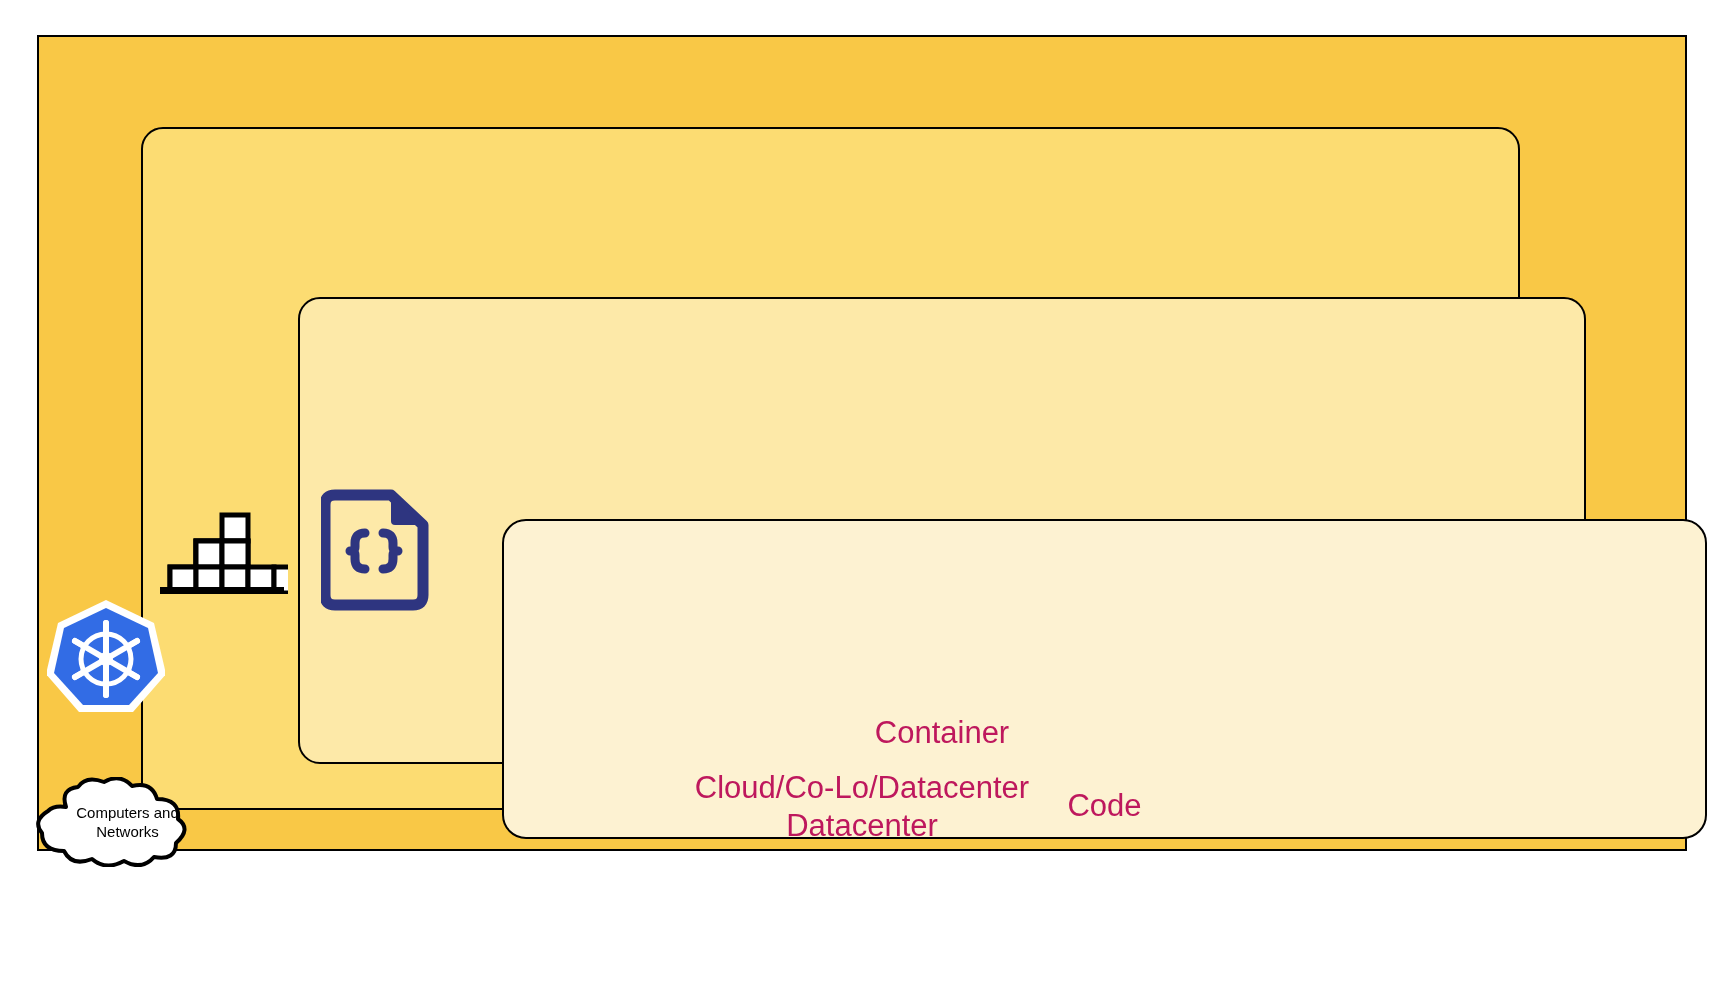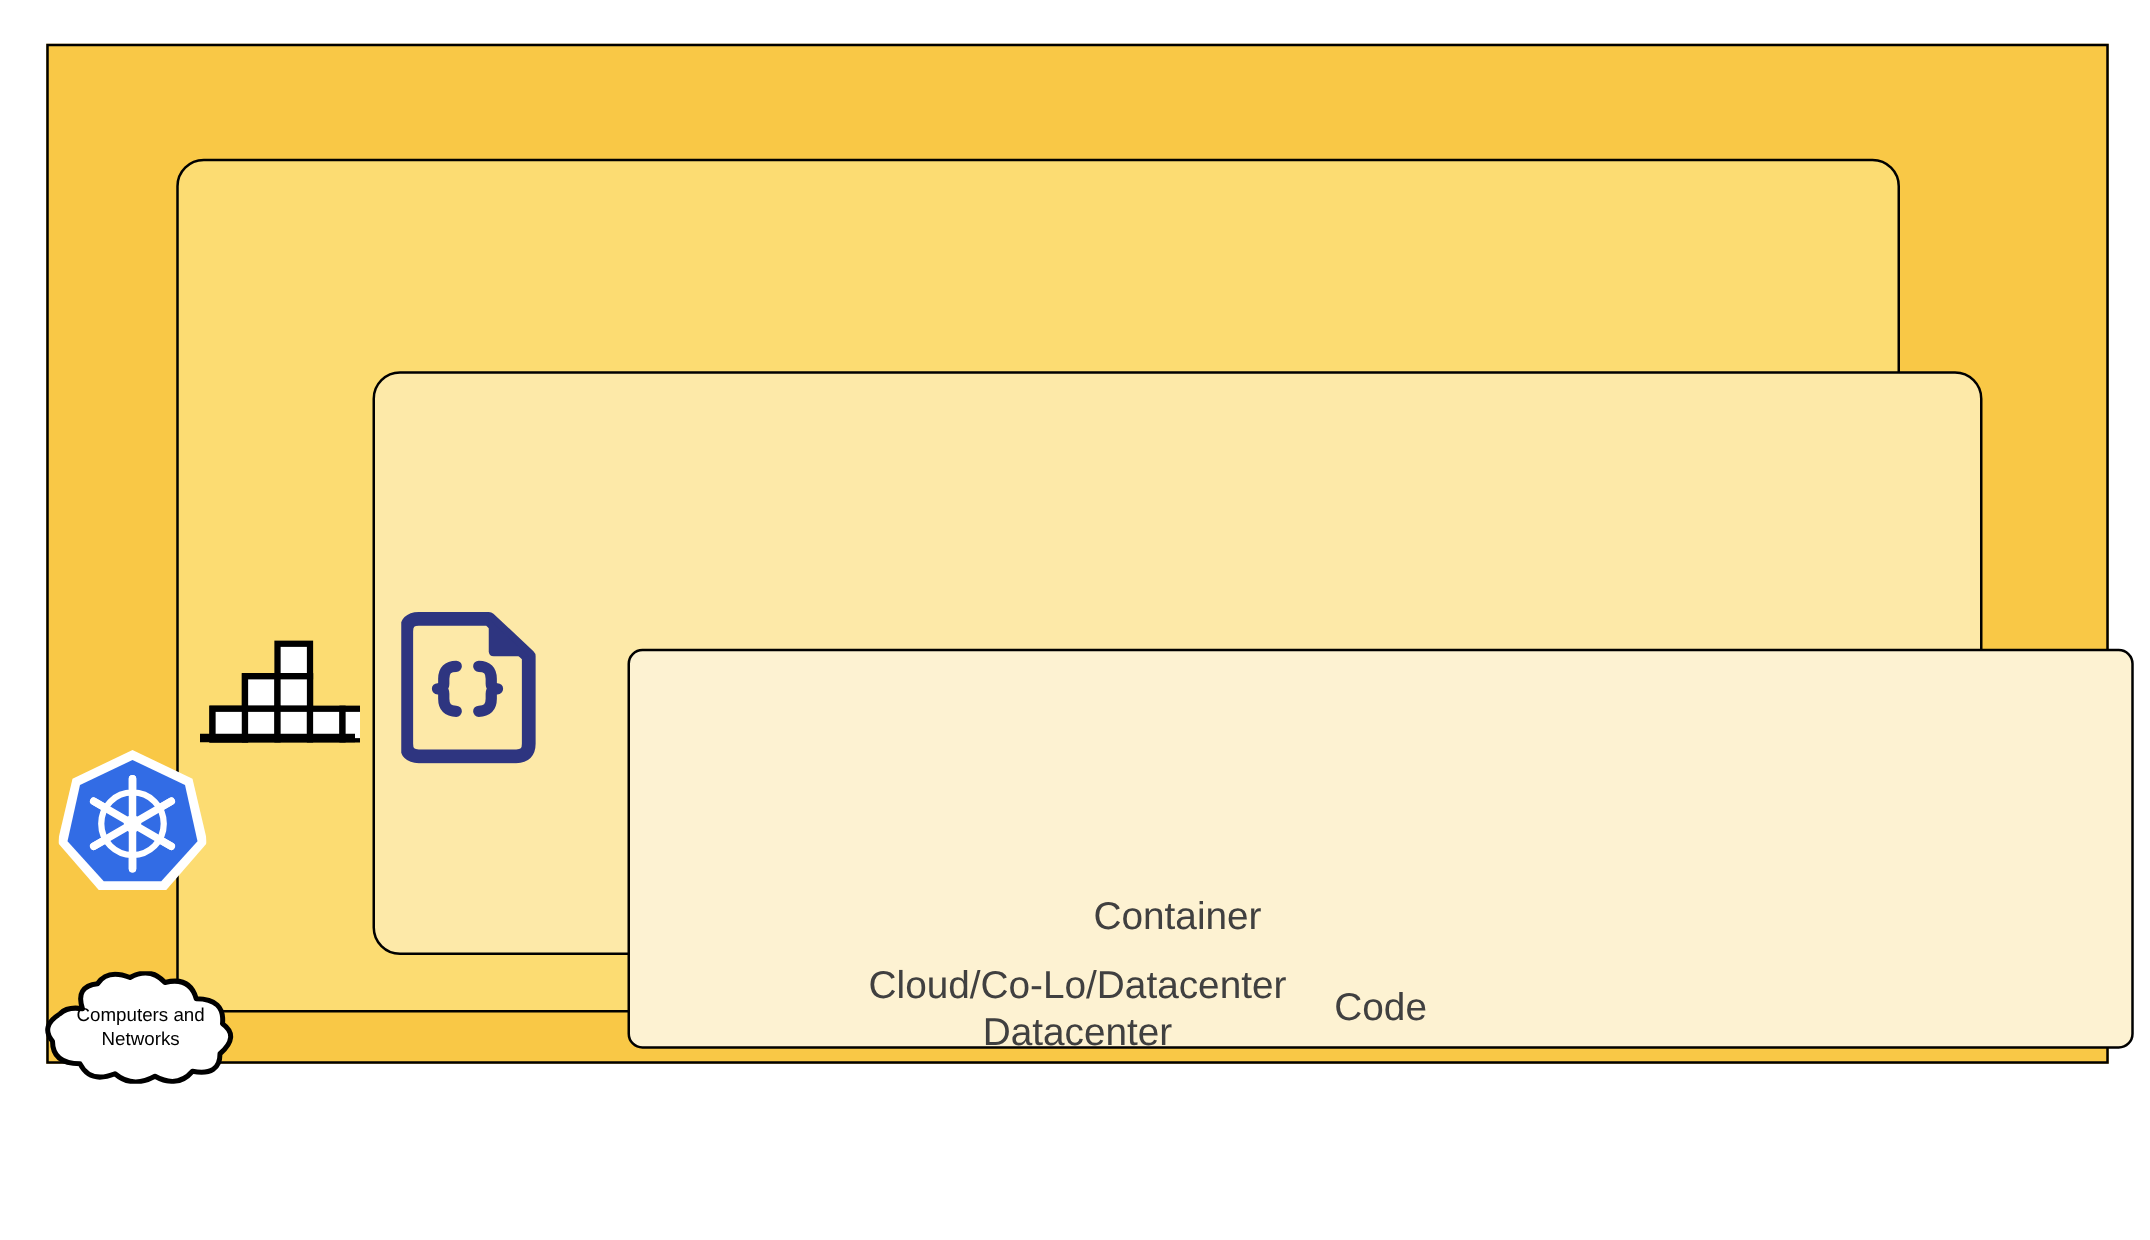--- a/index.html
+++ b/index.html
@@ -58,27 +58,27 @@
     background: #FDE9A8;
     border-radius: 22px;
   }
 
   .layer-code {
     left: 202px;
     top: 220px;
     width: 1205px;
     height: 320px;
     background: #FDF2D2;
-    border-radius: 12px;
+    border-radius: 24px;
   }
 
   
   .layer-label {
     position: absolute;
-    color: #404040;
+    color: #be185d;
     font-size: 31px;
     line-height: 38px;
     text-align: center;
     white-space: pre-line;
     font-family: "Liberation Sans", sans-serif;
     margin-top: 36px;
   }
 
   .label-code {
     left: 0;
@@ -146,21 +146,21 @@
   }
 
   .cloud-callout svg {
     position: absolute;
     left: 0;
     top: 0;
   }
 
   .cloud-text {
     position: absolute;
-    left: 2px;
+    left: 17px;
     top: 0;
     width: 165px;
     height: 90px;
     display: flex;
     flex-direction: column;
     align-items: center;
     justify-content: center;
     font-size: 15px;
     line-height: 19px;
     color: #000000;

